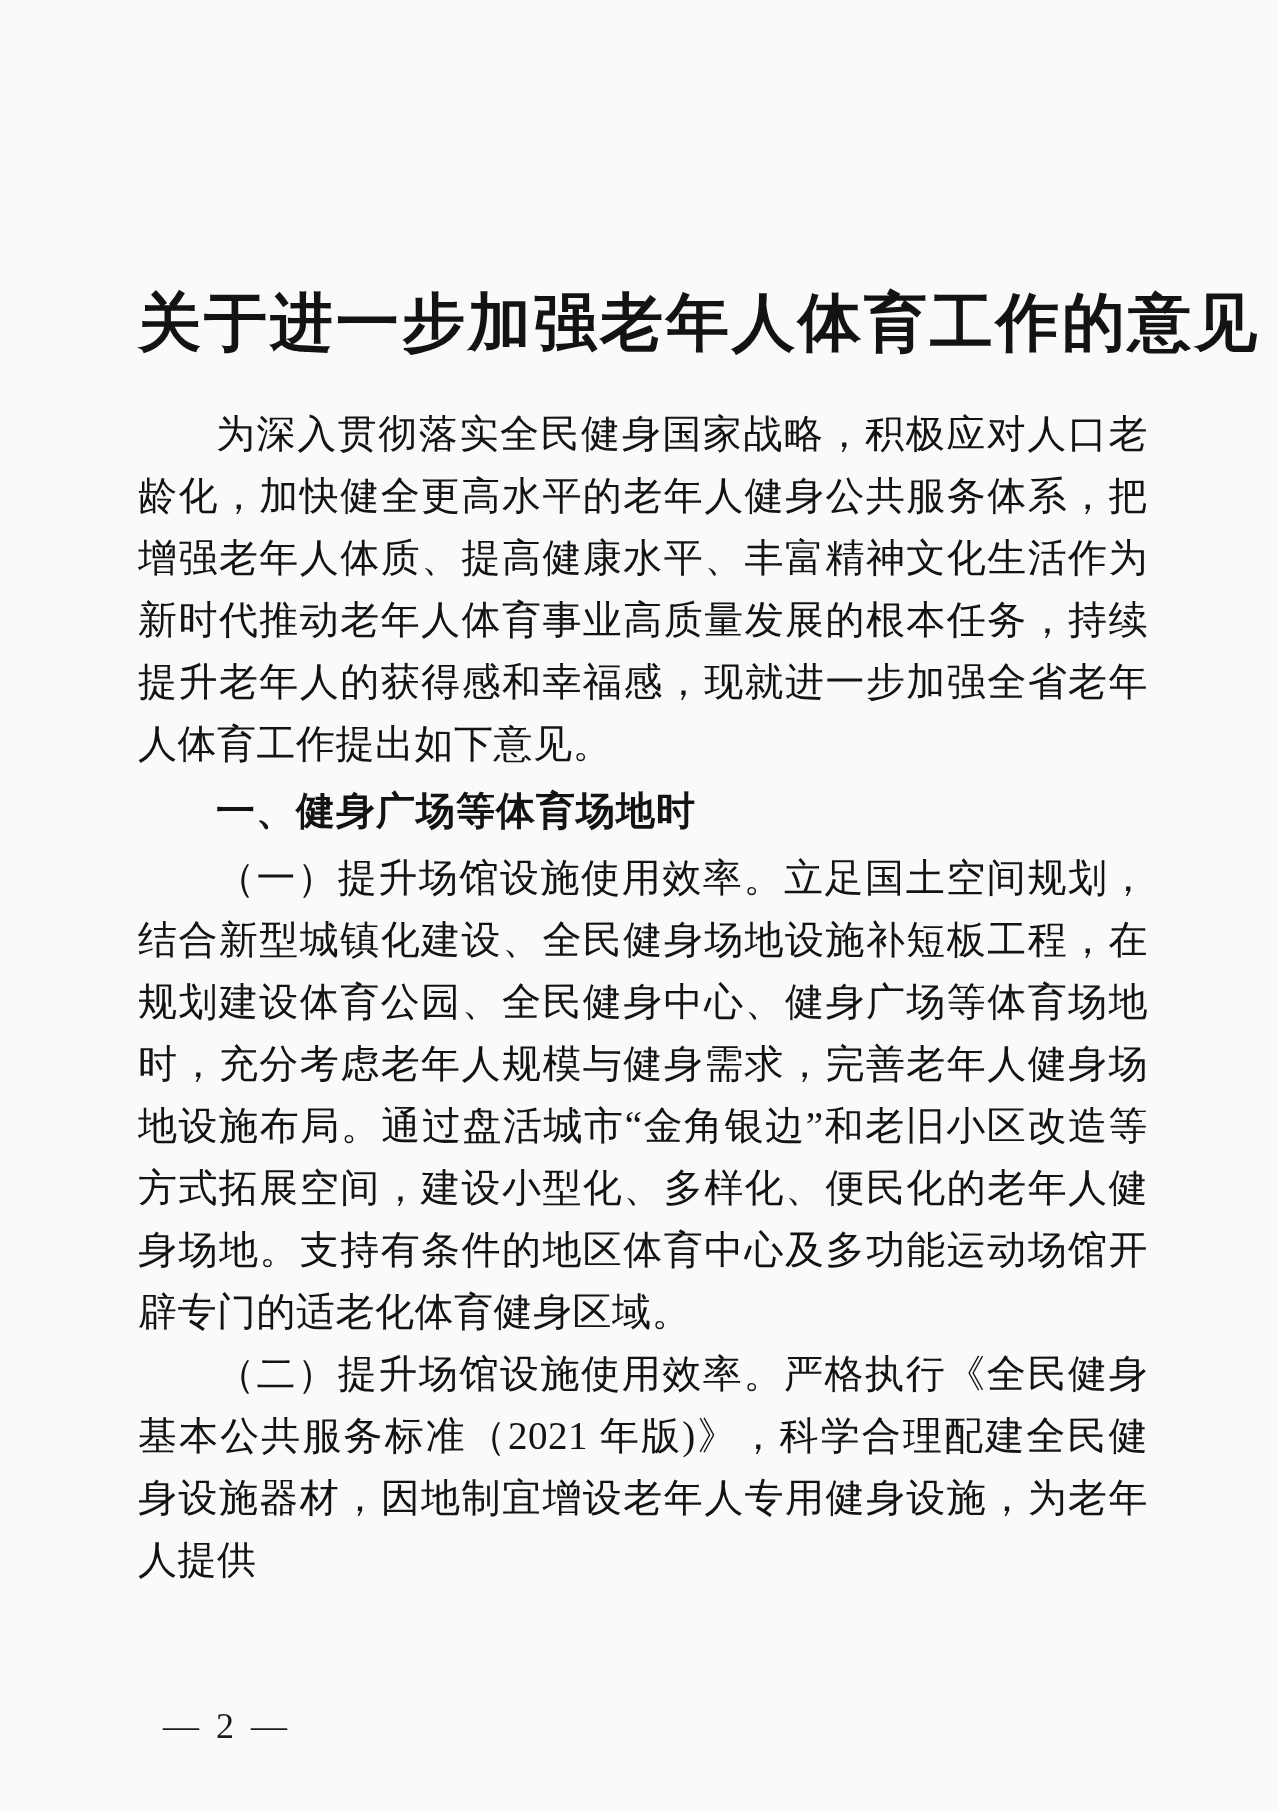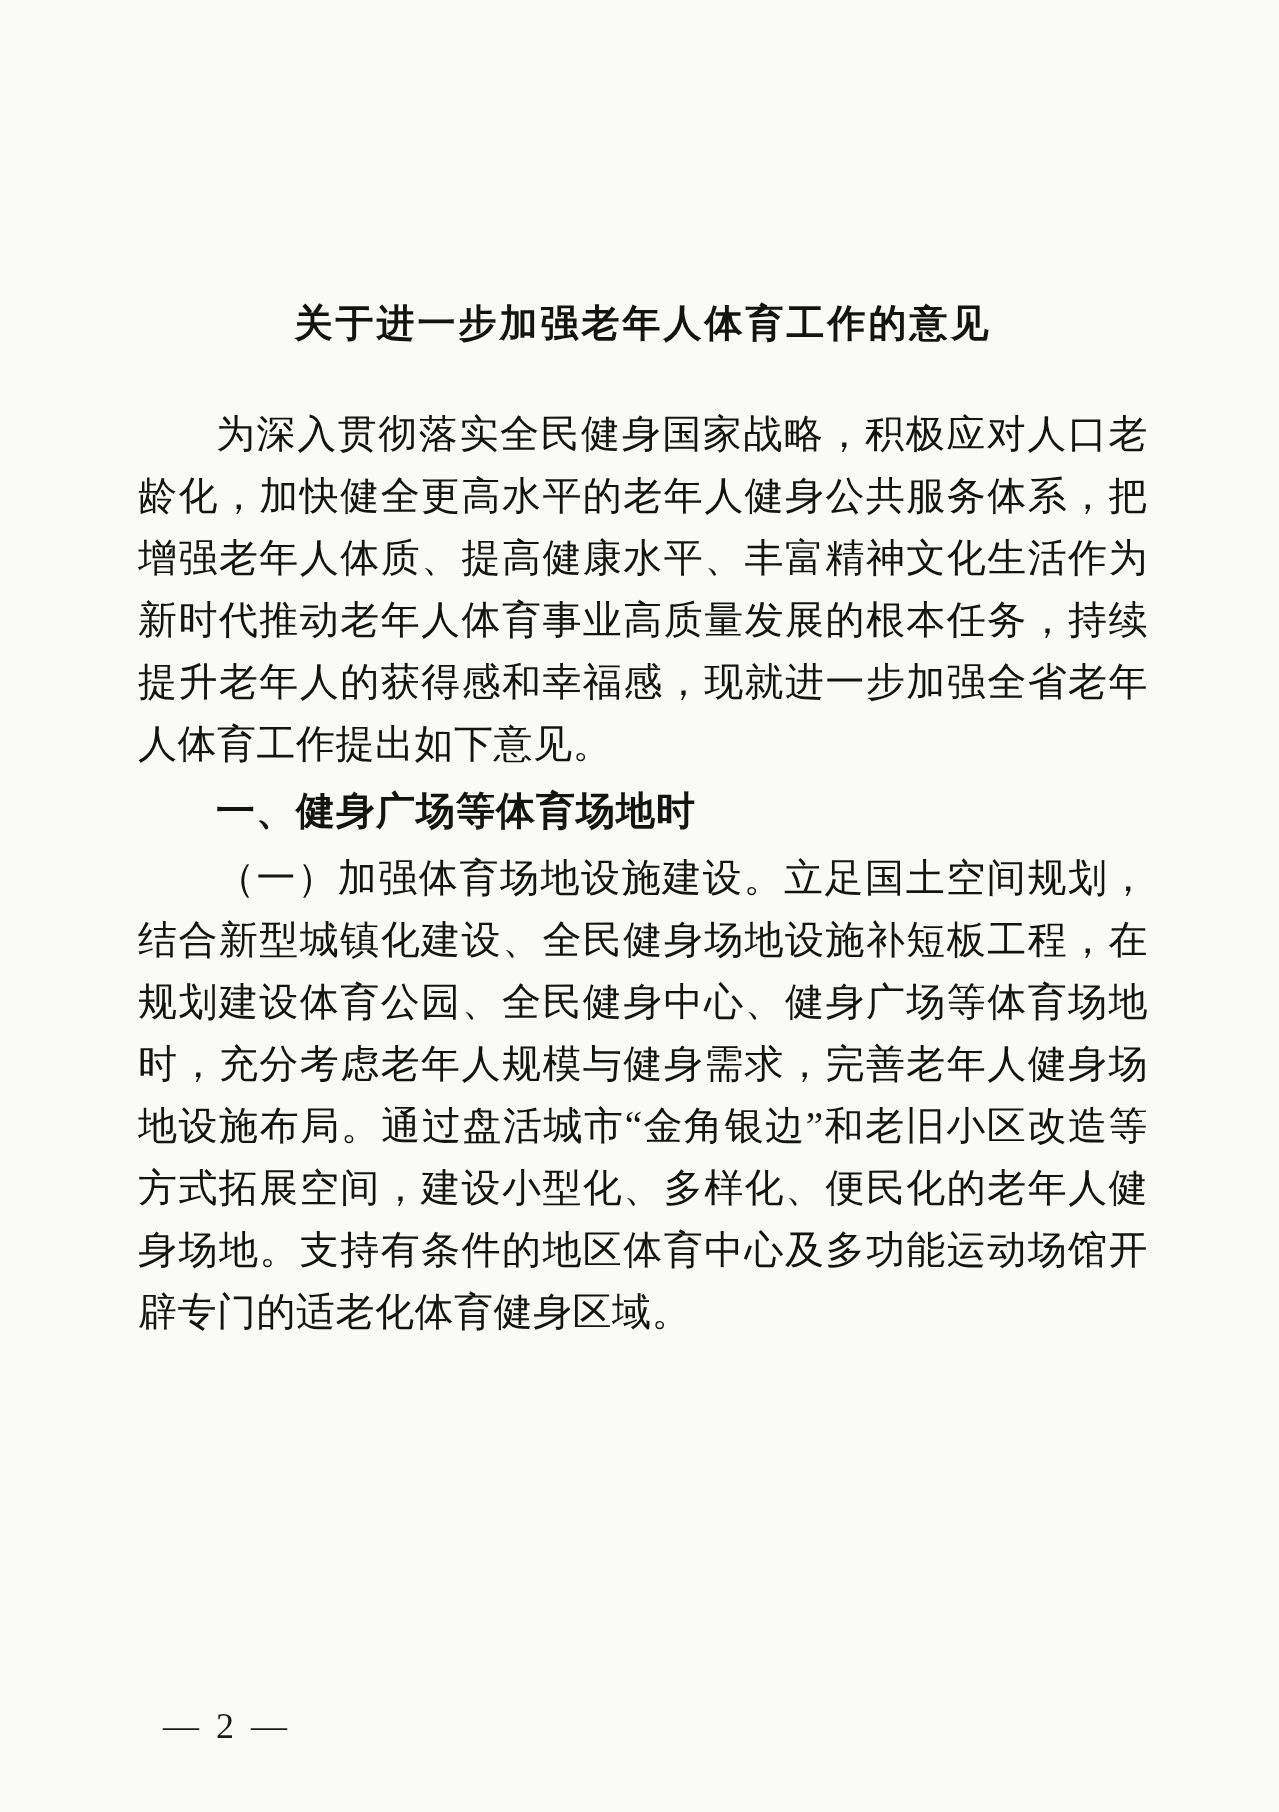--- a/index.html
+++ b/index.html
@@ -16,21 +16,21 @@
     color: #131313;
     font-family: "Liberation Serif", "DejaVu Serif", serif;
   }
   .content {
     position: absolute;
     left: 138px;
     top: 300px;
     width: 1010px;
   }
   .doc-title {
-    font-size: 38px;
+    font-size: 63px;
     line-height: 47px;
     font-weight: bold;
     text-align: center;
     letter-spacing: 3px;
     margin: 0 0 56px 0;
     white-space: nowrap;
   }
   .para {
     font-size: 39px;
     line-height: 62px;
@@ -63,19 +63,20 @@
 
 <div class="page">
   <div class="content">
 
     <h1 class="doc-title">关于进一步加强老年人体育工作的意见</h1>
 
     <p class="para">为深入贯彻落实全民健身国家战略，积极应对人口老龄化，加快健全更高水平的老年人健身公共服务体系，把增强老年人体质、提高健康水平、丰富精神文化生活作为新时代推动老年人体育事业高质量发展的根本任务，持续提升老年人的获得感和幸福感，现就进一步加强全省老年人体育工作提出如下意见。</p>
 
     <h2 class="section-heading">一、健身广场等体育场地时</h2>
 
-    <p class="para"><span>（一）加强体育场地设施建设。</span><span>立足国土空间规划，结合新型城镇化建设、全民健身场地设施补短板工程，在规划建设体育公园、全民健身中心、健身广场等体育场地时，充分考虑老年人规模与健身需求，完善老年人健身场地设施布局。通过盘活城市“金角银边”和老旧小区改造等方式拓展空间，建设小型化、多样化、便民化的老年人健身场地。支持有条件的地区体育中心及多功能运动场馆开辟专门的适老化体育健身区域。</span></p>
+    <p class="para"><span>（一）提升场馆设施使用效率。</span><span>立足国土空间规划，结合新型城镇化建设、全民健身场地设施补短板工程，在规划建设体育公园、全民健身中心、健身广场等体育场地时，充分考虑老年人规模与健身需求，完善老年人健身场地设施布局。通过盘活城市“金角银边”和老旧小区改造等方式拓展空间，建设小型化、多样化、便民化的老年人健身场地。支持有条件的地区体育中心及多功能运动场馆开辟专门的适老化体育健身区域。</span></p>
 
+    <p class="para"><span>（二）提升场馆设施使用效率。</span><span>严格执行《全民健身基本公共服务标准（2021 年版)》，科学合理配建全民健身设施器材，因地制宜增设老年人专用健身设施，为老年人提供</span></p>
 
   </div>
 
   <div class="page-number">— 2 —</div>
 </div>
 
 </body></html>

